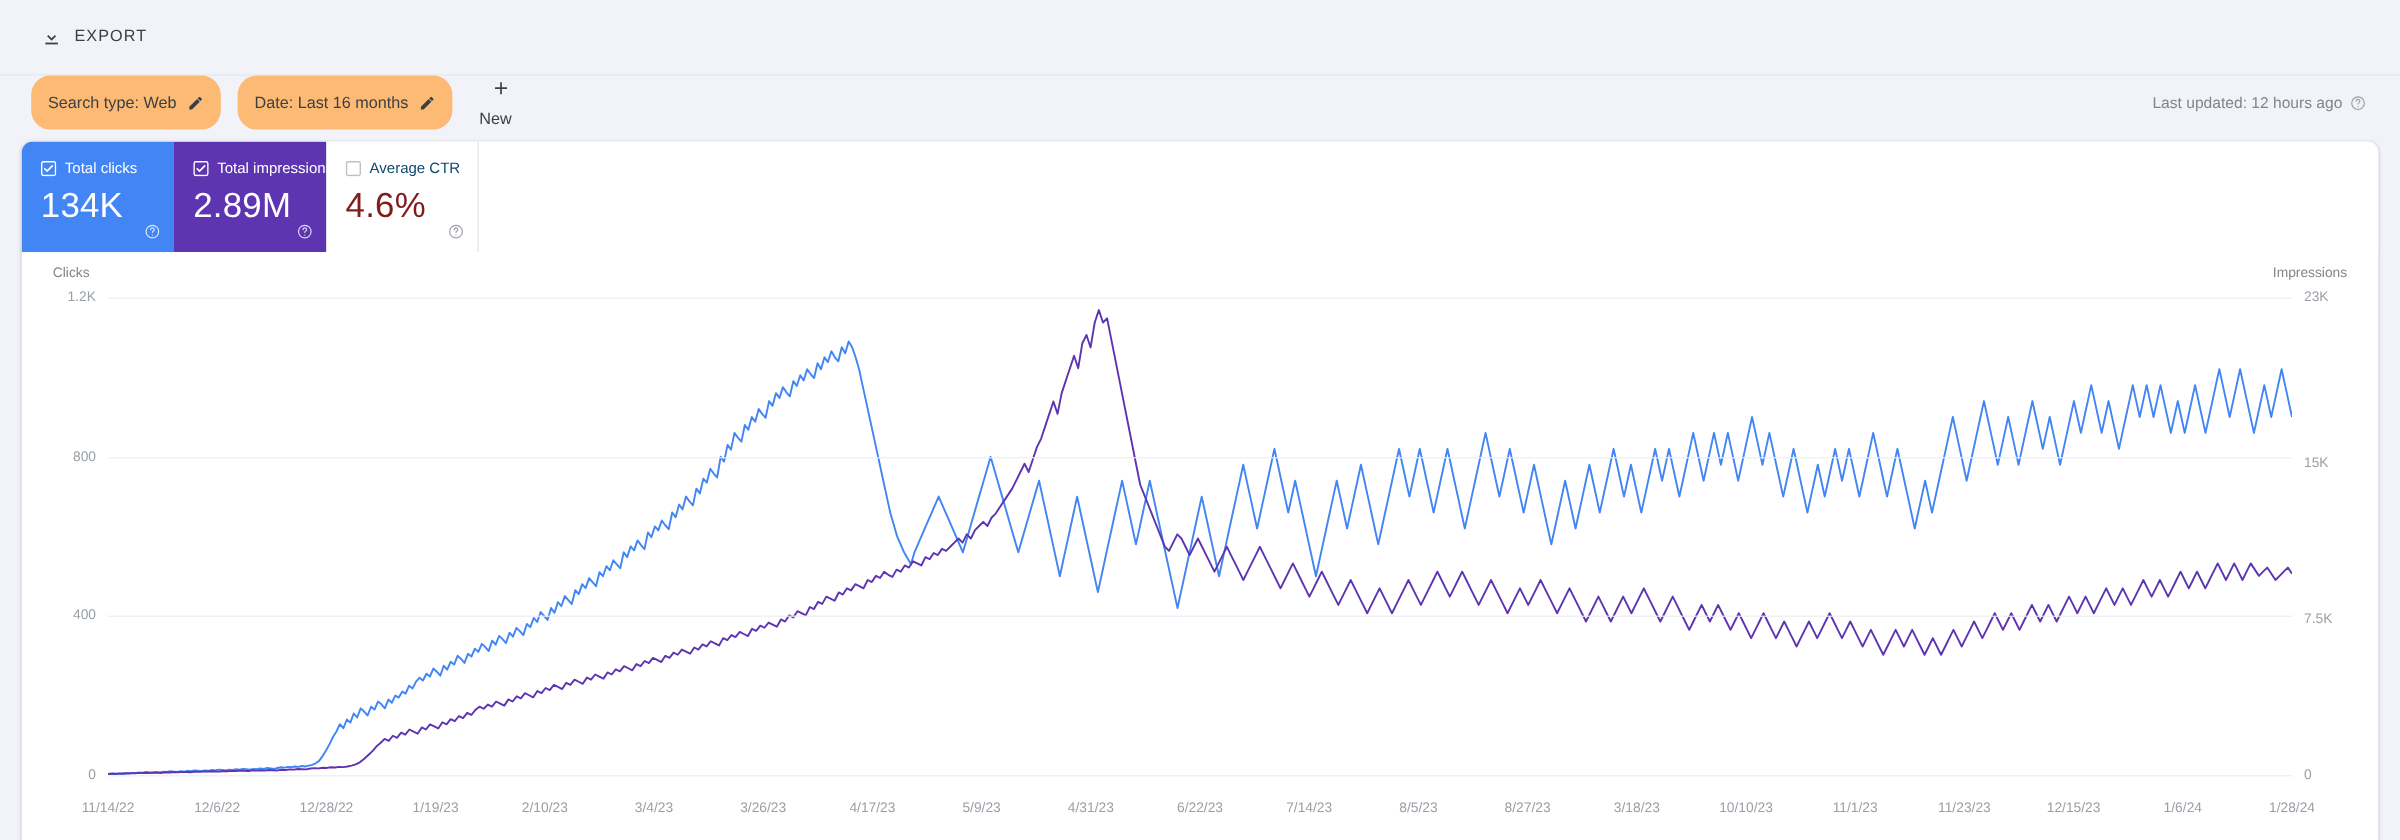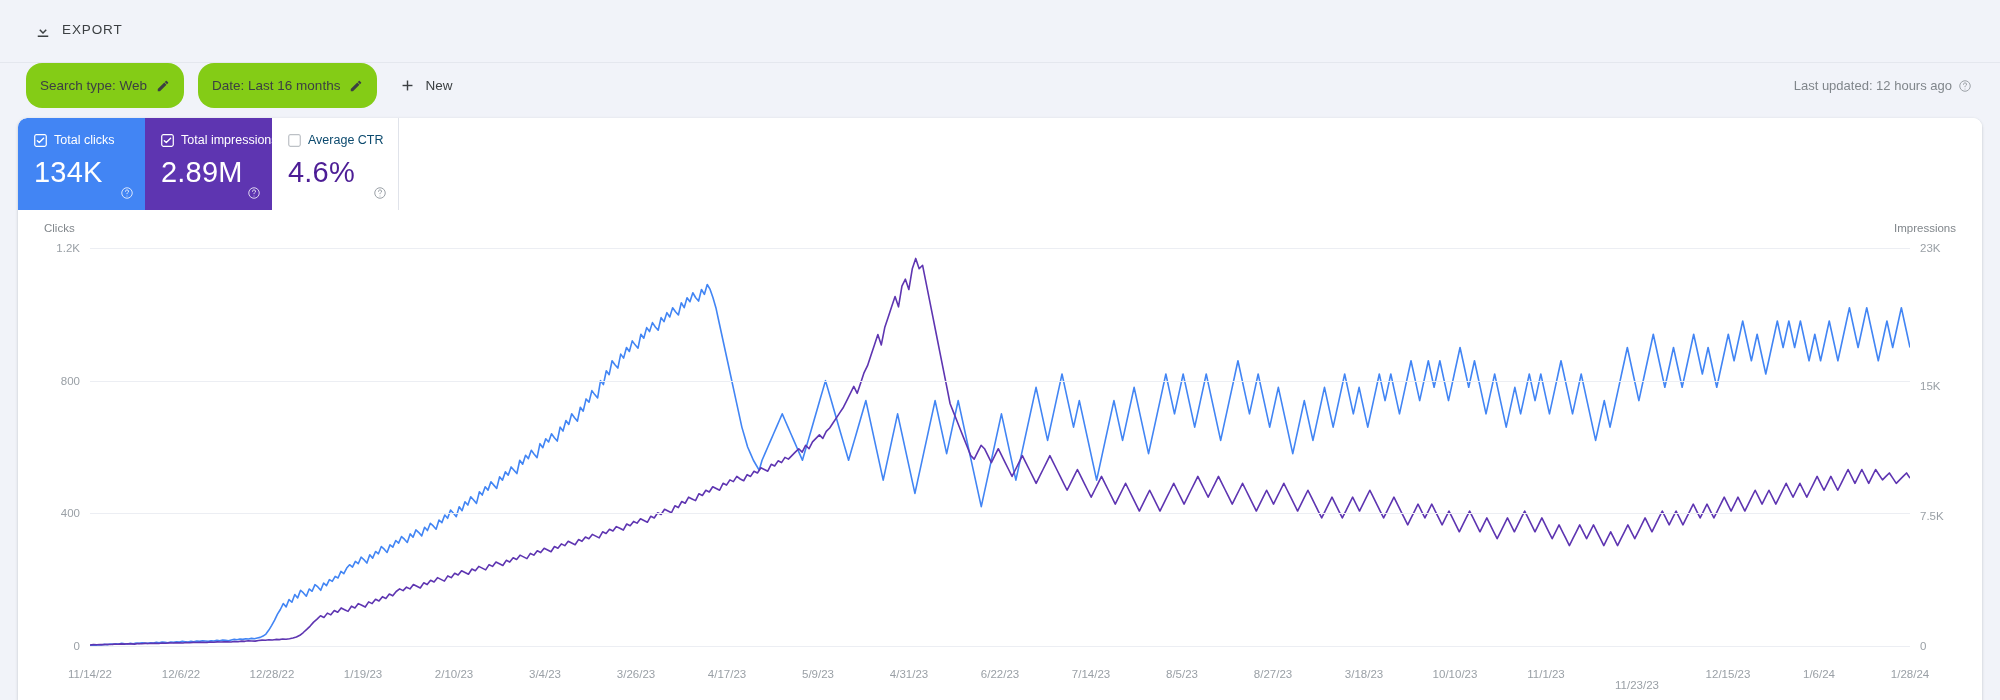--- a/index.html
+++ b/index.html
@@ -49,36 +49,37 @@
     align-items: center;
     justify-content: space-between;
     padding: 0 28px 0 26px;
     border-top: 1px solid #e4e7ee;
   }
   .chips { display: flex; align-items: center; gap: 14px; }
   .chip {
     display: flex;
     align-items: center;
     gap: 9px;
-    background: #84cc16;
+    background: #fdba74;
     border-radius: 16px;
     height: 45px;
     padding: 0 14px;
     cursor: pointer;
   }
   .chip-label { font-size: 13.5px; color: #3c4043; white-space: nowrap; }
   .pencil-icon { width: 14px; height: 14px; display: block; }
   .new-btn {
     display: flex;
-    align-items: center;
+    align-items: flex-end;
     gap: 9px;
     cursor: pointer;
     padding: 4px 10px 4px 4px;
     border-radius: 4px;
     margin-left: 4px;
+    flex-direction: column;
   }
   .plus-icon { width: 17px; height: 17px; display: block; }
   .new-label { font-size: 13.5px; color: #3c4043; }
   .last-updated {
     display: flex;
     align-items: center;
     gap: 6px;
     font-size: 13px;
     color: #80868b;
   }
@@ -138,21 +139,21 @@
   .metric.m-impressions .metric-name { color: #ffffff; }
   .metric.inactive .metric-name { color: #0c4a6e; }
   .metric-value {
     font-size: 29px;
     font-weight: 400;
     letter-spacing: .2px;
     line-height: 38px;
   }
   .metric.m-clicks .metric-value,
   .metric.m-impressions .metric-value { color: #ffffff; }
-  .metric.inactive .metric-value { color: #4c1d95; }
+  .metric.inactive .metric-value { color: #7f1d1d; }
   .metric .q {
     position: absolute;
     right: 11px;
     bottom: 10px;
     width: 14px;
     height: 14px;
   }
   .metric-spacer { flex: 1 1 auto; background: #ffffff; }
 
   
@@ -357,19 +358,19 @@
         <div class="xtick" style="left: 35%;">4/17/23</div>
         <div class="xtick" style="left: 40%;">5/9/23</div>
         <div class="xtick" style="left: 45%;">4/31/23</div>
         <div class="xtick" style="left: 50%;">6/22/23</div>
         <div class="xtick" style="left: 55%;">7/14/23</div>
         <div class="xtick" style="left: 60%;">8/5/23</div>
         <div class="xtick" style="left: 65%;">8/27/23</div>
         <div class="xtick" style="left: 70%;">3/18/23</div>
         <div class="xtick" style="left: 75%;">10/10/23</div>
         <div class="xtick" style="left: 80%;">11/1/23</div>
-        <div class="xtick" style="left: 85%; margin-top: 11px;">11/23/23</div>
+        <div class="xtick" style="left: 85%;">11/23/23</div>
         <div class="xtick" style="left: 90%;">12/15/23</div>
         <div class="xtick" style="left: 95%;">1/6/24</div>
         <div class="xtick" style="left: 100%;">1/28/24</div>
       </div>
   </div>
 </div>
 
 </body></html>

